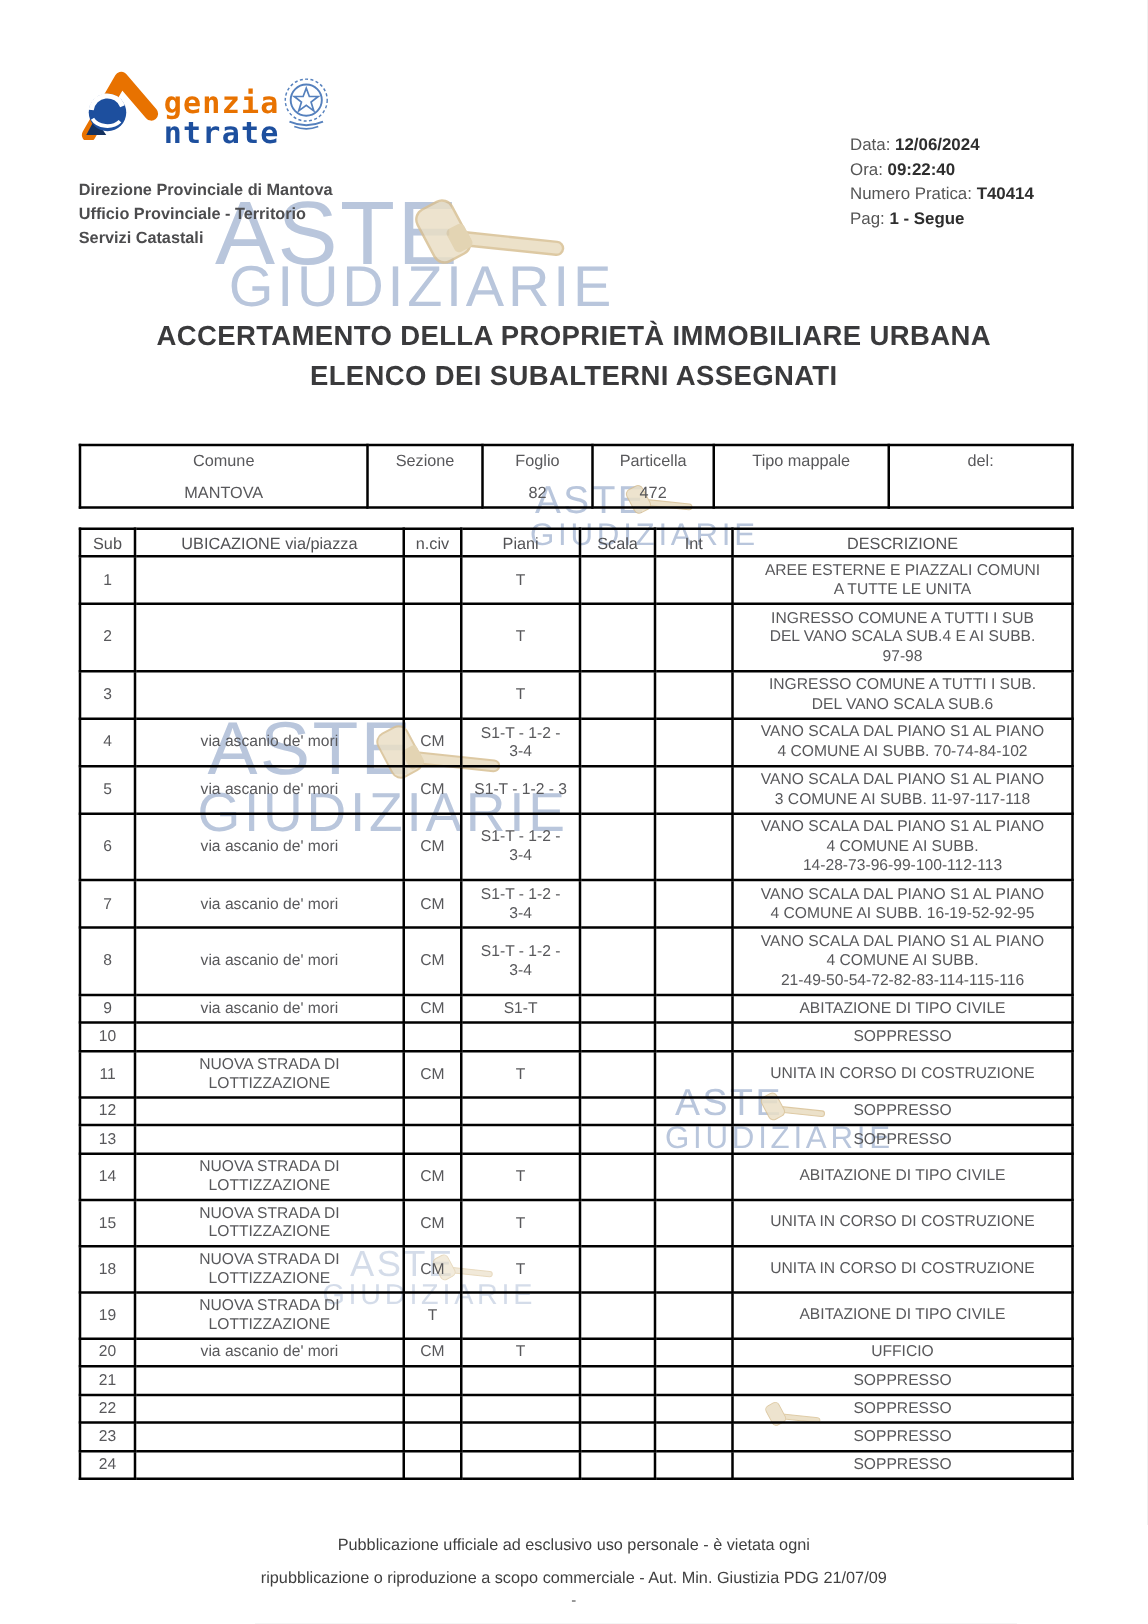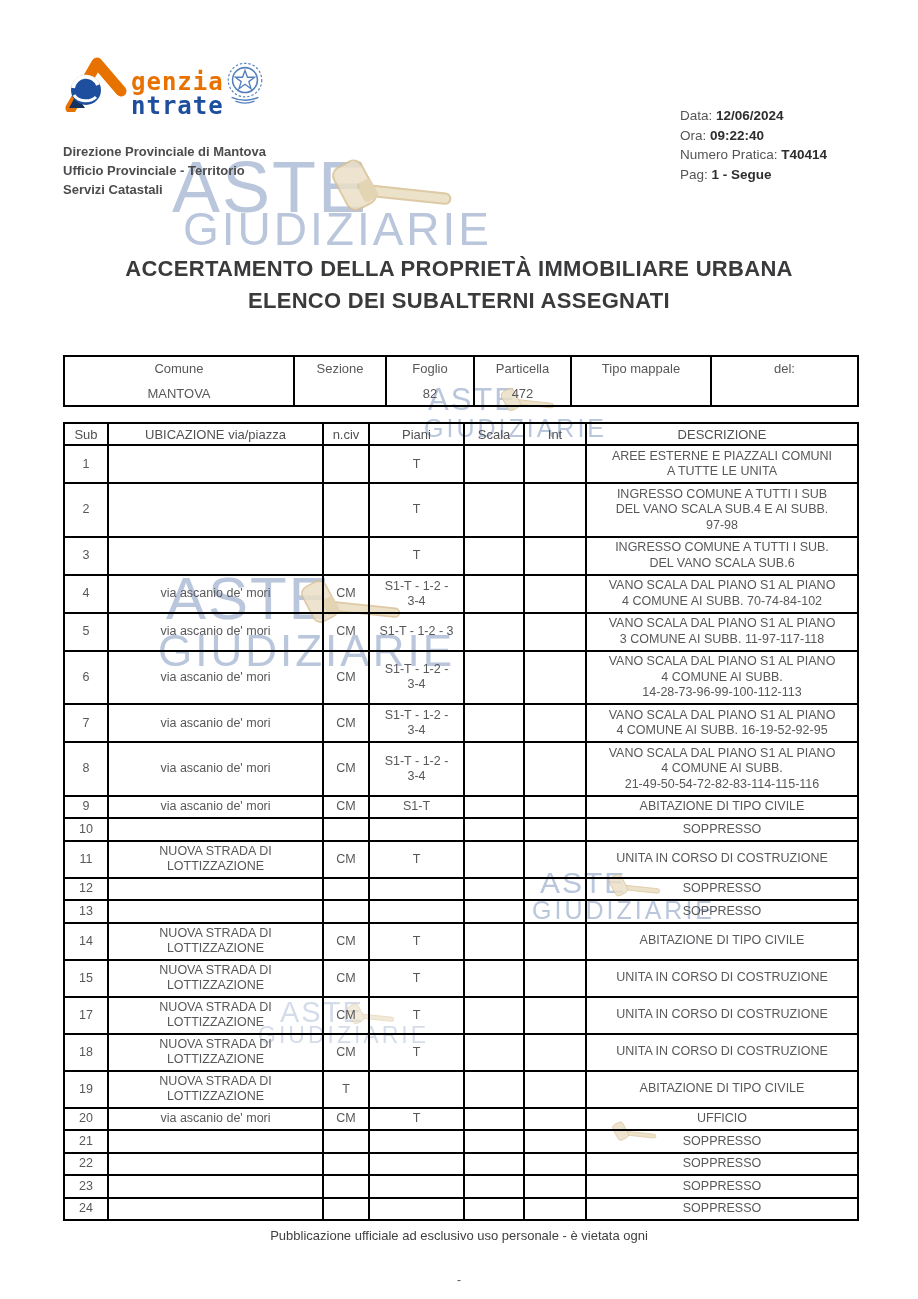--- a/index.html
+++ b/index.html
@@ -380,30 +380,20 @@
       <td class="c-ubic">NUOVA STRADA DI
 LOTTIZZAZIONE</td>
       <td class="c-nciv">CM</td>
       <td class="c-piani">T</td>
       <td class="c-scala"></td>
       <td class="c-int"></td>
       <td class="c-desc">UNITA IN CORSO DI COSTRUZIONE</td>
     </tr>
 
 
-    <tr>
-      <td class="c-sub">17</td>
-      <td class="c-ubic">NUOVA STRADA DI
-LOTTIZZAZIONE</td>
-      <td class="c-nciv">CM</td>
-      <td class="c-piani">T</td>
-      <td class="c-scala"></td>
-      <td class="c-int"></td>
-      <td class="c-desc">UNITA IN CORSO DI COSTRUZIONE</td>
-    </tr>
 
     <tr>
       <td class="c-sub">18</td>
       <td class="c-ubic">NUOVA STRADA DI
 LOTTIZZAZIONE</td>
       <td class="c-nciv">CM</td>
       <td class="c-piani">T</td>
       <td class="c-scala"></td>
       <td class="c-int"></td>
       <td class="c-desc">UNITA IN CORSO DI COSTRUZIONE</td>
@@ -466,15 +456,16 @@
       <td class="c-nciv"></td>
       <td class="c-piani"></td>
       <td class="c-scala"></td>
       <td class="c-int"></td>
       <td class="c-desc">SOPPRESSO</td>
     </tr>
   </tbody>
   </table>
 
   <div class="footer-line" id="footer1">Pubblicazione ufficiale ad esclusivo uso personale - è vietata ogni</div>
+  <div class="footer-line" id="footer2">ripubblicazione o riproduzione a scopo commerciale - Aut. Min. Giustizia PDG 21/07/09</div>
   <div class="footer-line" id="page-mark">-</div>
 
 </div>
 
 </body></html>

